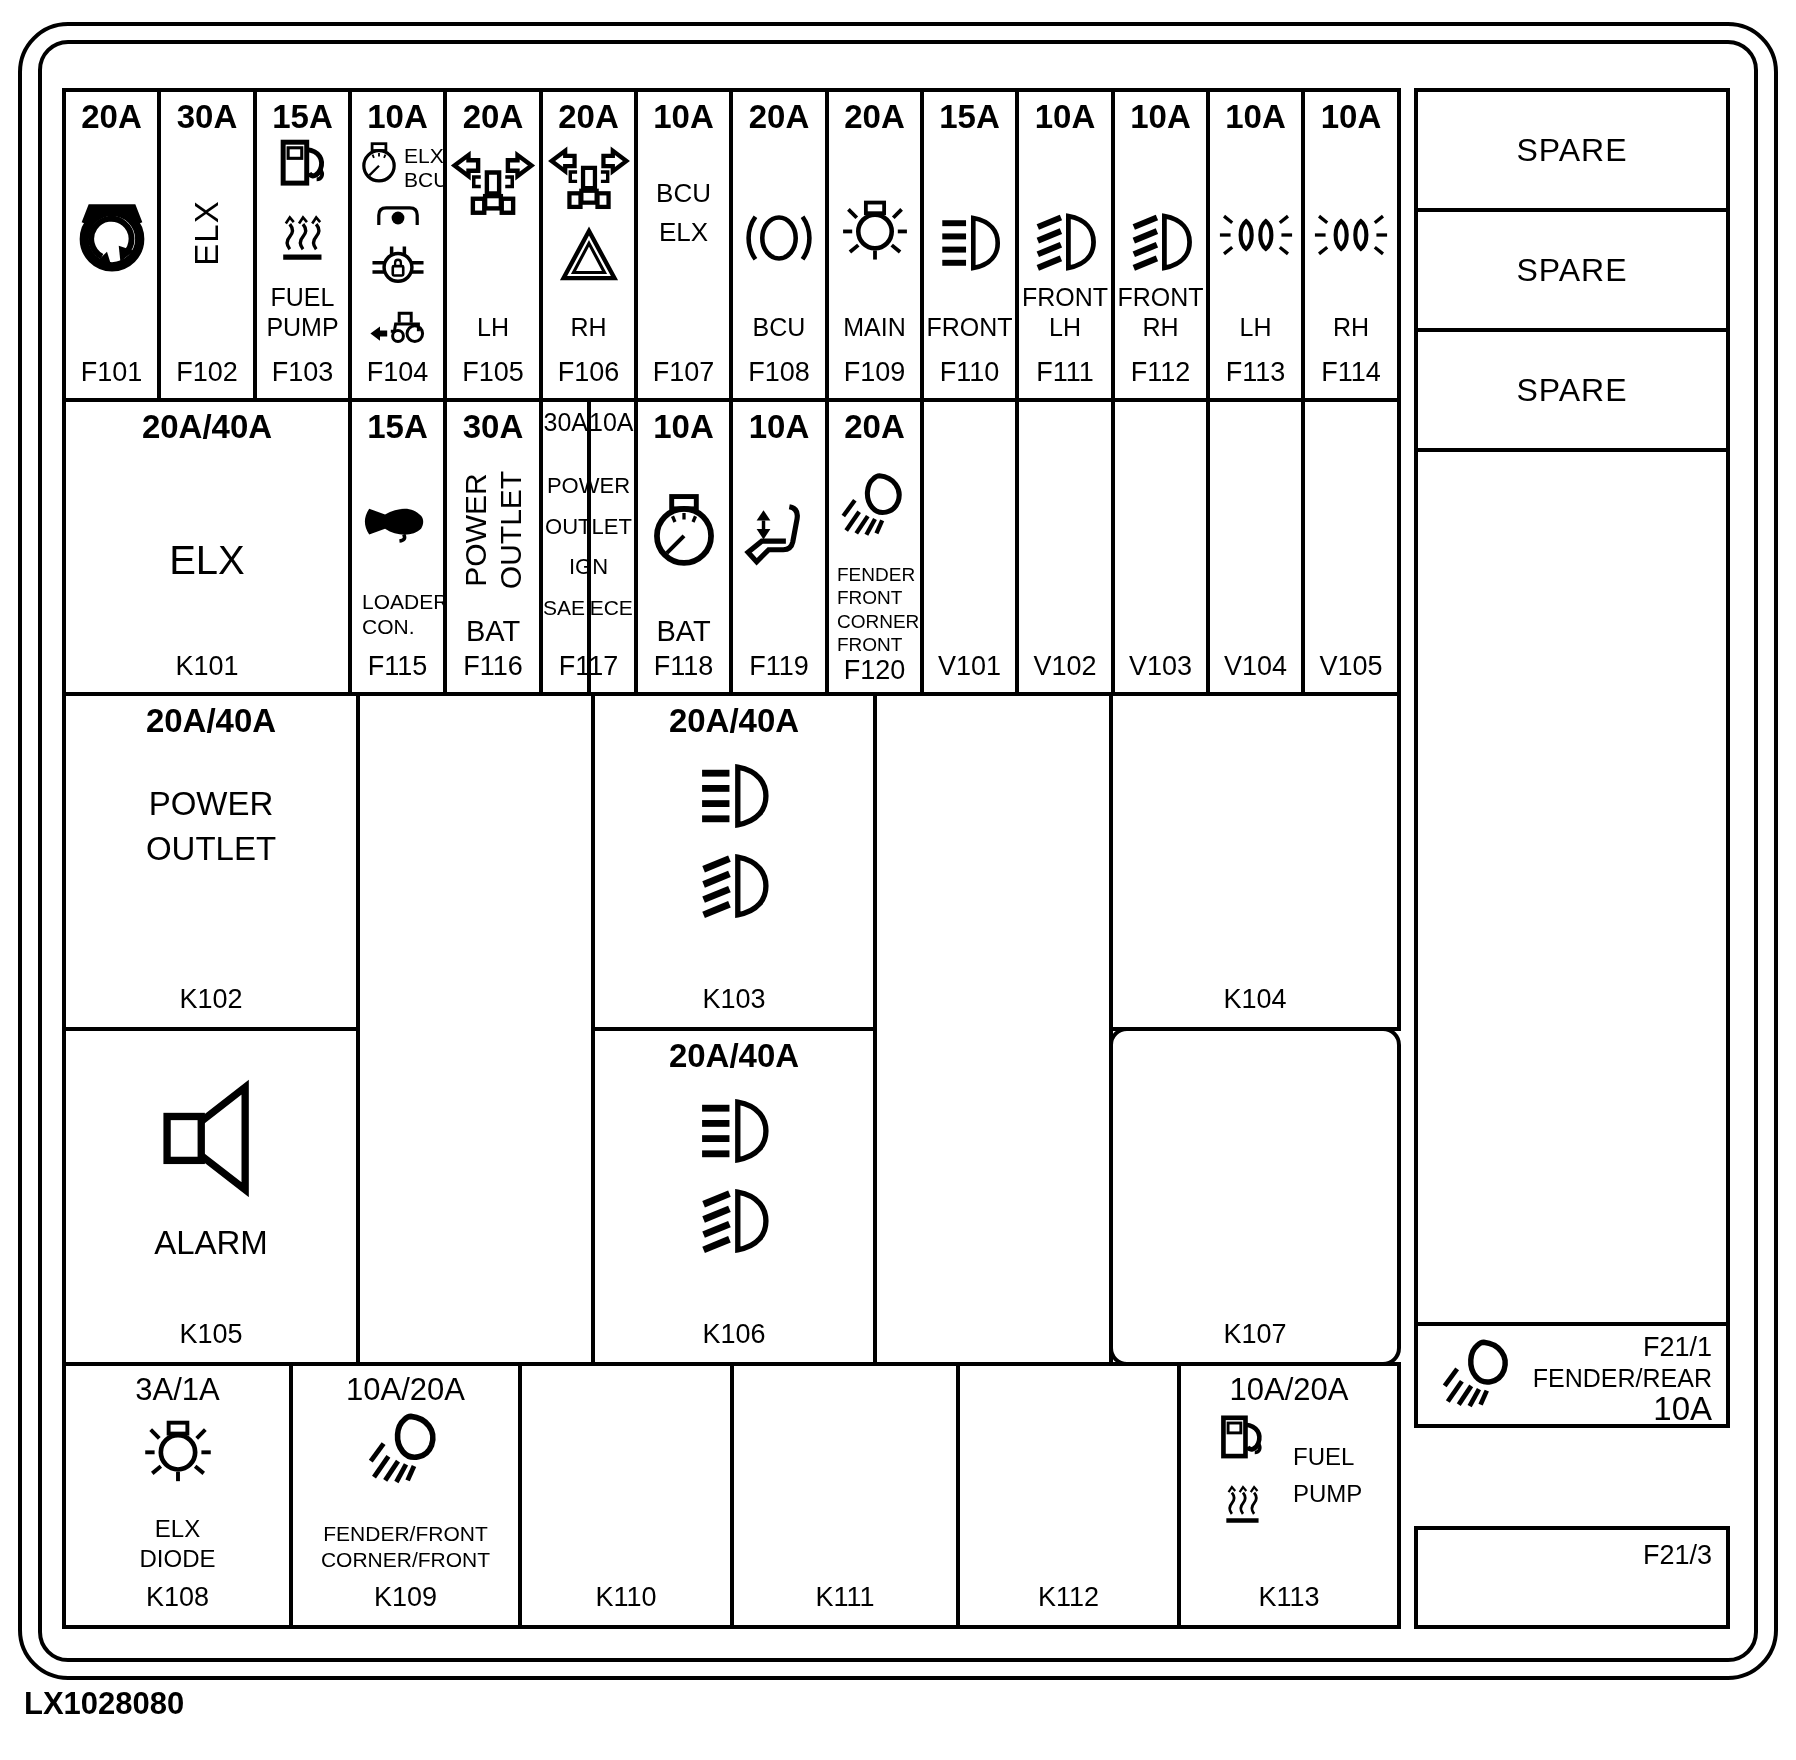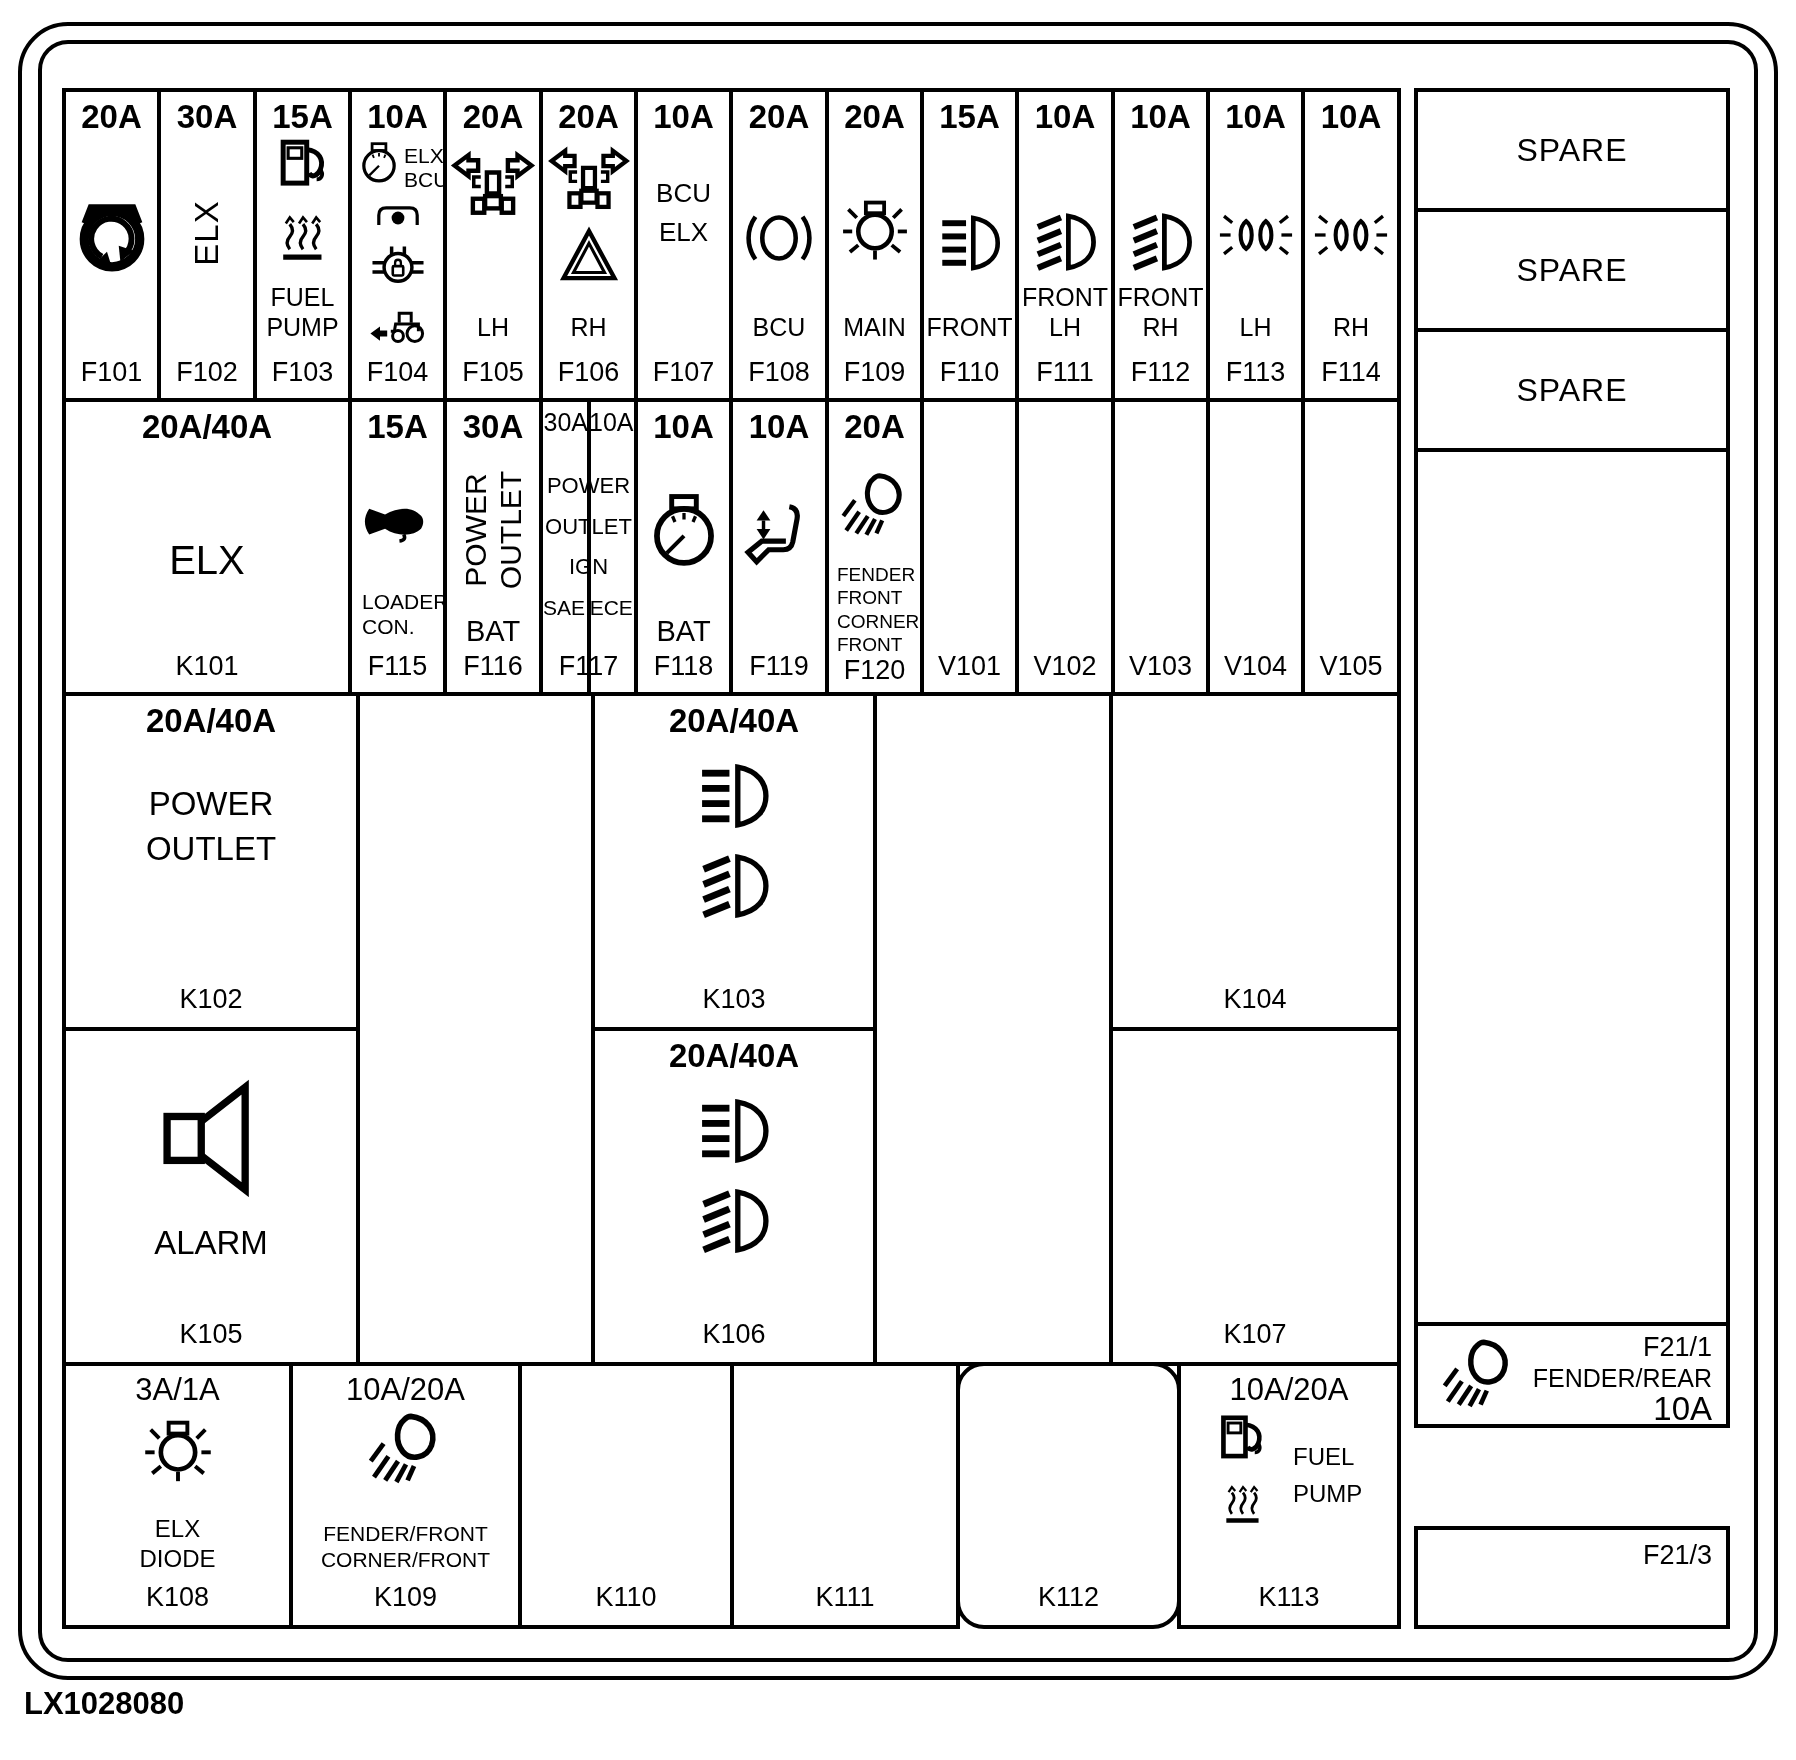--- a/index.html
+++ b/index.html
@@ -444,21 +444,21 @@
     <div class="amp">20A/40A</div>
     <svg class="ctr" style="top:62px" width="76" height="76">
         <use href="#sym-hlmain"></use>
       </svg>
     <svg class="ctr" style="top:152px" width="76" height="76">
         <use href="#sym-hldip"></use>
       </svg>
     <div class="cid" style="bottom:12px">K106</div>
   </div>
 
-  <div class="cell" style="left:1109px;top:1027px;width:292px;height:339px;">
+  <div class="cell" style="left:1109px;top:1027px;width:292px;height:339px;border-radius:18px;">
     <div class="cid" style="bottom:12px">K107</div>
   </div>
 
   <div class="cell" style="left:62px;top:1362px;width:231px;height:267px;padding-left:38px;">
     <div class="amp5">3A/1A</div>
     <svg class="ctr" style="top:52px" width="78" height="78">
         <use href="#sym-bulb"></use>
       </svg>
     <div style="position:absolute;bottom:52px;left:0;right:0;text-align:center;font-size:24px;line-height:1.22">
       <div>ELX</div>
@@ -478,21 +478,21 @@
     </div>
     <div class="cid5">K109</div>
   </div>
 
   <div class="cell" style="left:518px;top:1362px;width:216px;height:267px;">
     <div class="cid5">K110</div>
   </div>
   <div class="cell" style="left:730px;top:1362px;width:230px;height:267px;">
     <div class="cid5">K111</div>
   </div>
-  <div class="cell" style="left:956px;top:1362px;width:225px;height:267px;border-radius:28px;">
+  <div class="cell" style="left:956px;top:1362px;width:225px;height:267px;">
     <div class="cid5">K112</div>
   </div>
 
   <div class="cell" style="left:1177px;top:1362px;width:224px;height:267px;">
     <div class="amp5">10A/20A</div>
     <svg style="position:absolute;left:32px;top:46px" width="58" height="58">
         <use href="#sym-fuelpump"></use>
       </svg>
     <svg style="position:absolute;left:34px;top:110px" width="56" height="50">
         <use href="#sym-heat"></use>

